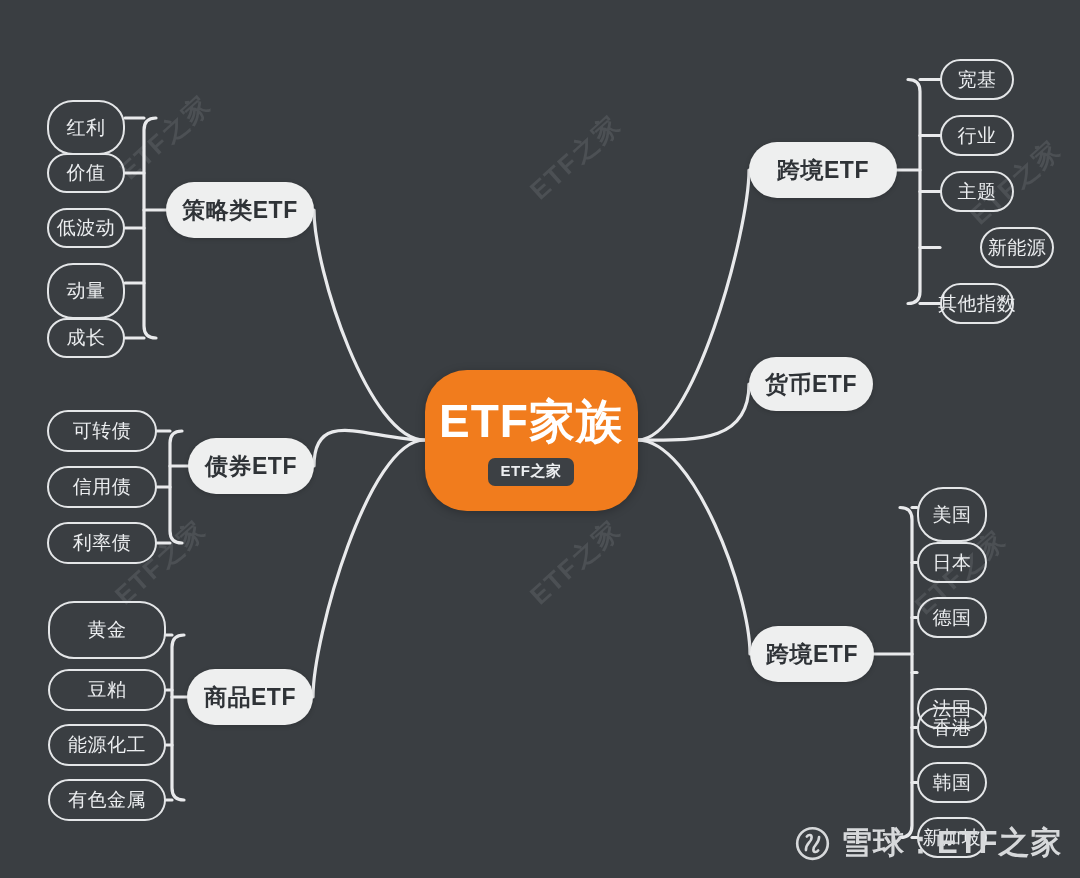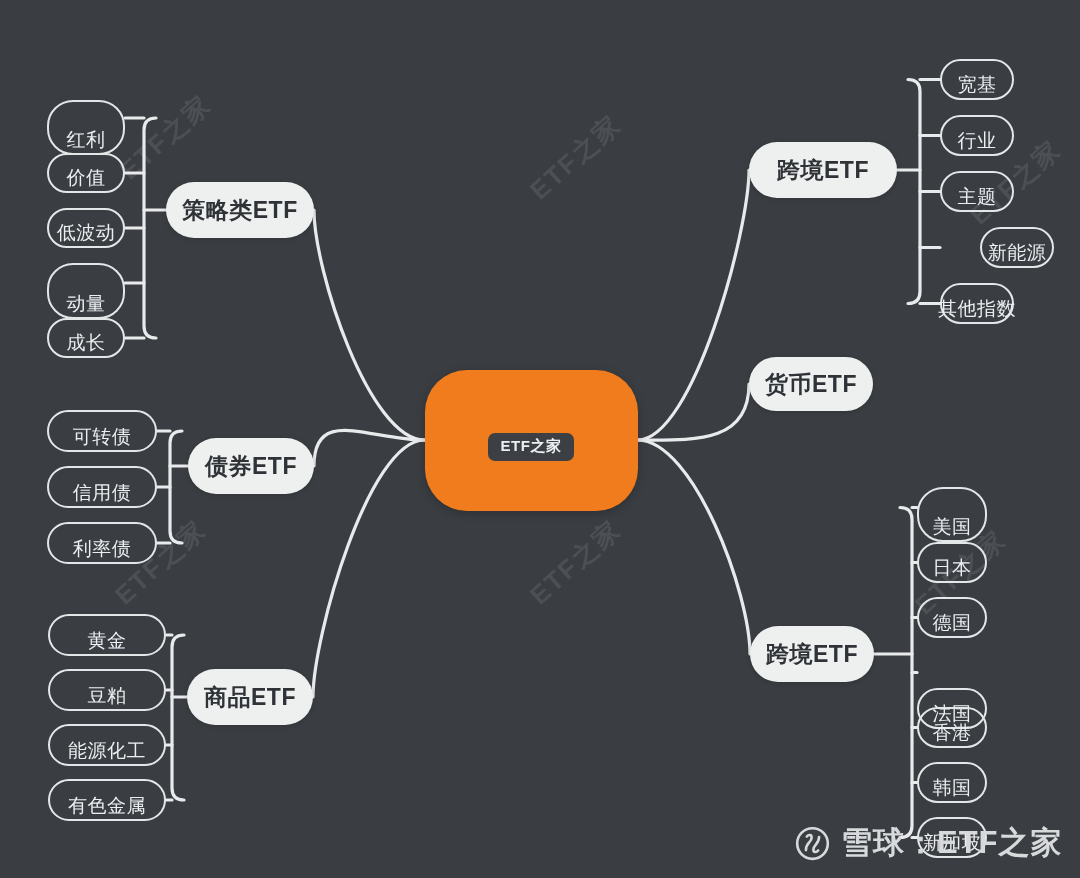--- a/index.html
+++ b/index.html
@@ -68,21 +68,20 @@
   }
 
   .leaf{
     background:transparent;
     border:2.4px solid #e4e6e8;
     color:#eceef0;
     border-radius:26px;
     font-size:19px;
     font-weight:500;
     letter-spacing:.5px;
-    align-items:flex-end;
   }
 
   
   #brand{
     position:absolute;
     display:flex;align-items:center;gap:11px;
     color:#d7d9db;
     user-select:none;
   }
   #brand .logo{width:35px;height:35px;flex:0 0 35px;}
@@ -142,20 +141,21 @@
         <path d="M 912 672.5 L 917 672.5"></path>
         <path d="M 912 727.5 L 917 727.5"></path>
         <path d="M 912 782.5 L 917 782.5"></path>
         <path d="M 912 837.5 L 917 837.5"></path>
         <path d="M 900 507.5 Q 912 507.5 912 519.5 L 912 825.5 Q 912 837.5 900 837.5"></path>
       </g>
   </svg>
 
   <div id="nodes">
       <div class="node root" style="width: 213px; height: 141px; left: 424.5px; top: 369.5px; background: rgb(241, 124, 29);">
+        <div class="root-title">ETF家族</div>
         <div class="root-badge">ETF之家</div>
       </div>
       <div class="node branch" style="width: 148px; height: 56px; left: 166px; top: 182px;">
         <span>策略类ETF</span>
       </div>
       <div class="node leaf" style="width: 78px; height: 55px; left: 47px; top: 100px;">
         <span>红利</span>
       </div>
       <div class="node leaf" style="width: 78px; height: 40px; left: 47px; top: 153px;">
         <span>价值</span>
@@ -177,21 +177,21 @@
       </div>
       <div class="node leaf" style="width: 110px; height: 42px; left: 47px; top: 466px;">
         <span>信用债</span>
       </div>
       <div class="node leaf" style="width: 110px; height: 42px; left: 47px; top: 522px;">
         <span>利率债</span>
       </div>
       <div class="node branch" style="width: 126px; height: 56px; left: 187px; top: 669px;">
         <span>商品ETF</span>
       </div>
-      <div class="node leaf" style="width: 118px; height: 42px; left: 48px; top: 614px;">
+      <div class="node leaf" style="width: 118px; height: 58px; left: 48px; top: 601px;">
         <span>黄金</span>
       </div>
       <div class="node leaf" style="width: 118px; height: 42px; left: 48px; top: 669px;">
         <span>豆粕</span>
       </div>
       <div class="node leaf" style="width: 118px; height: 42px; left: 48px; top: 724px;">
         <span>能源化工</span>
       </div>
       <div class="node leaf" style="width: 118px; height: 42px; left: 48px; top: 779px;">
         <span>有色金属</span>

